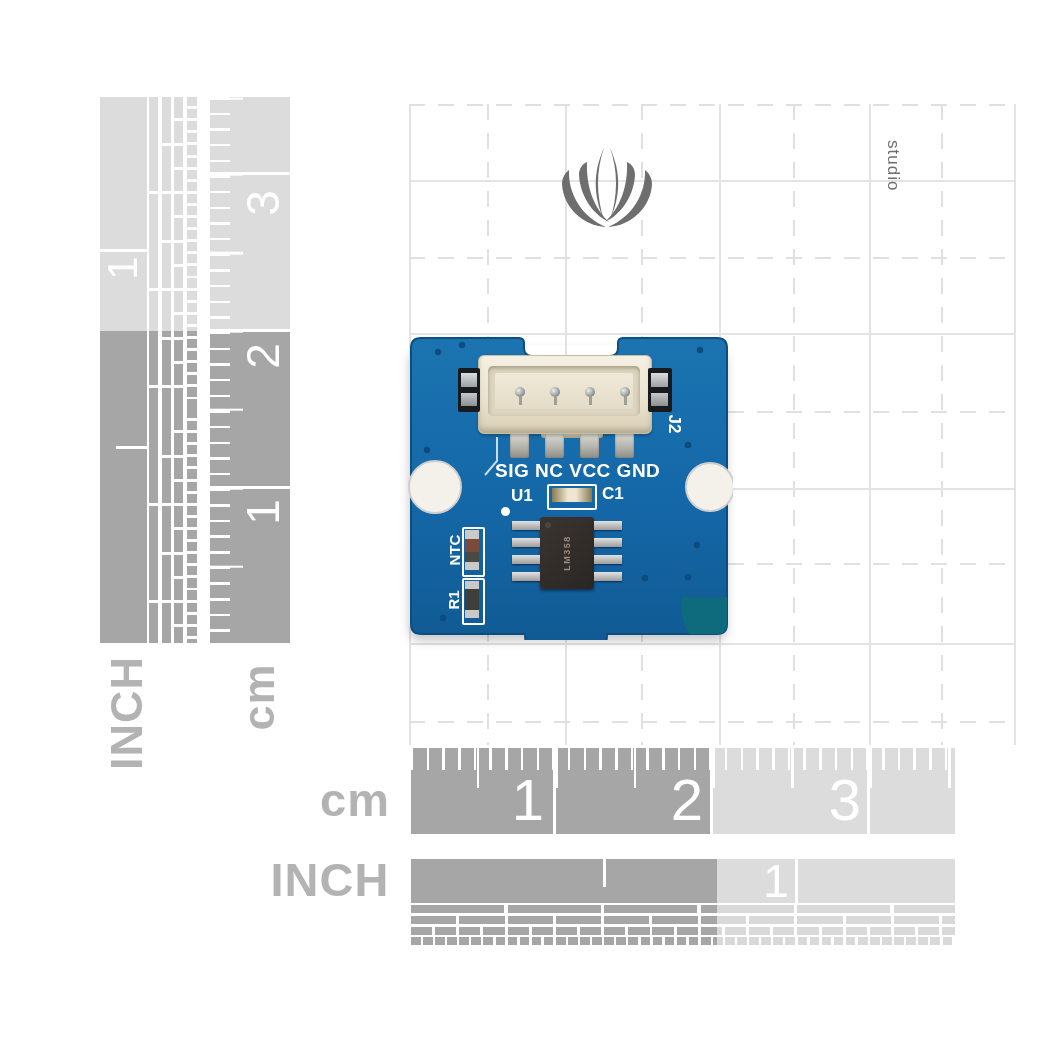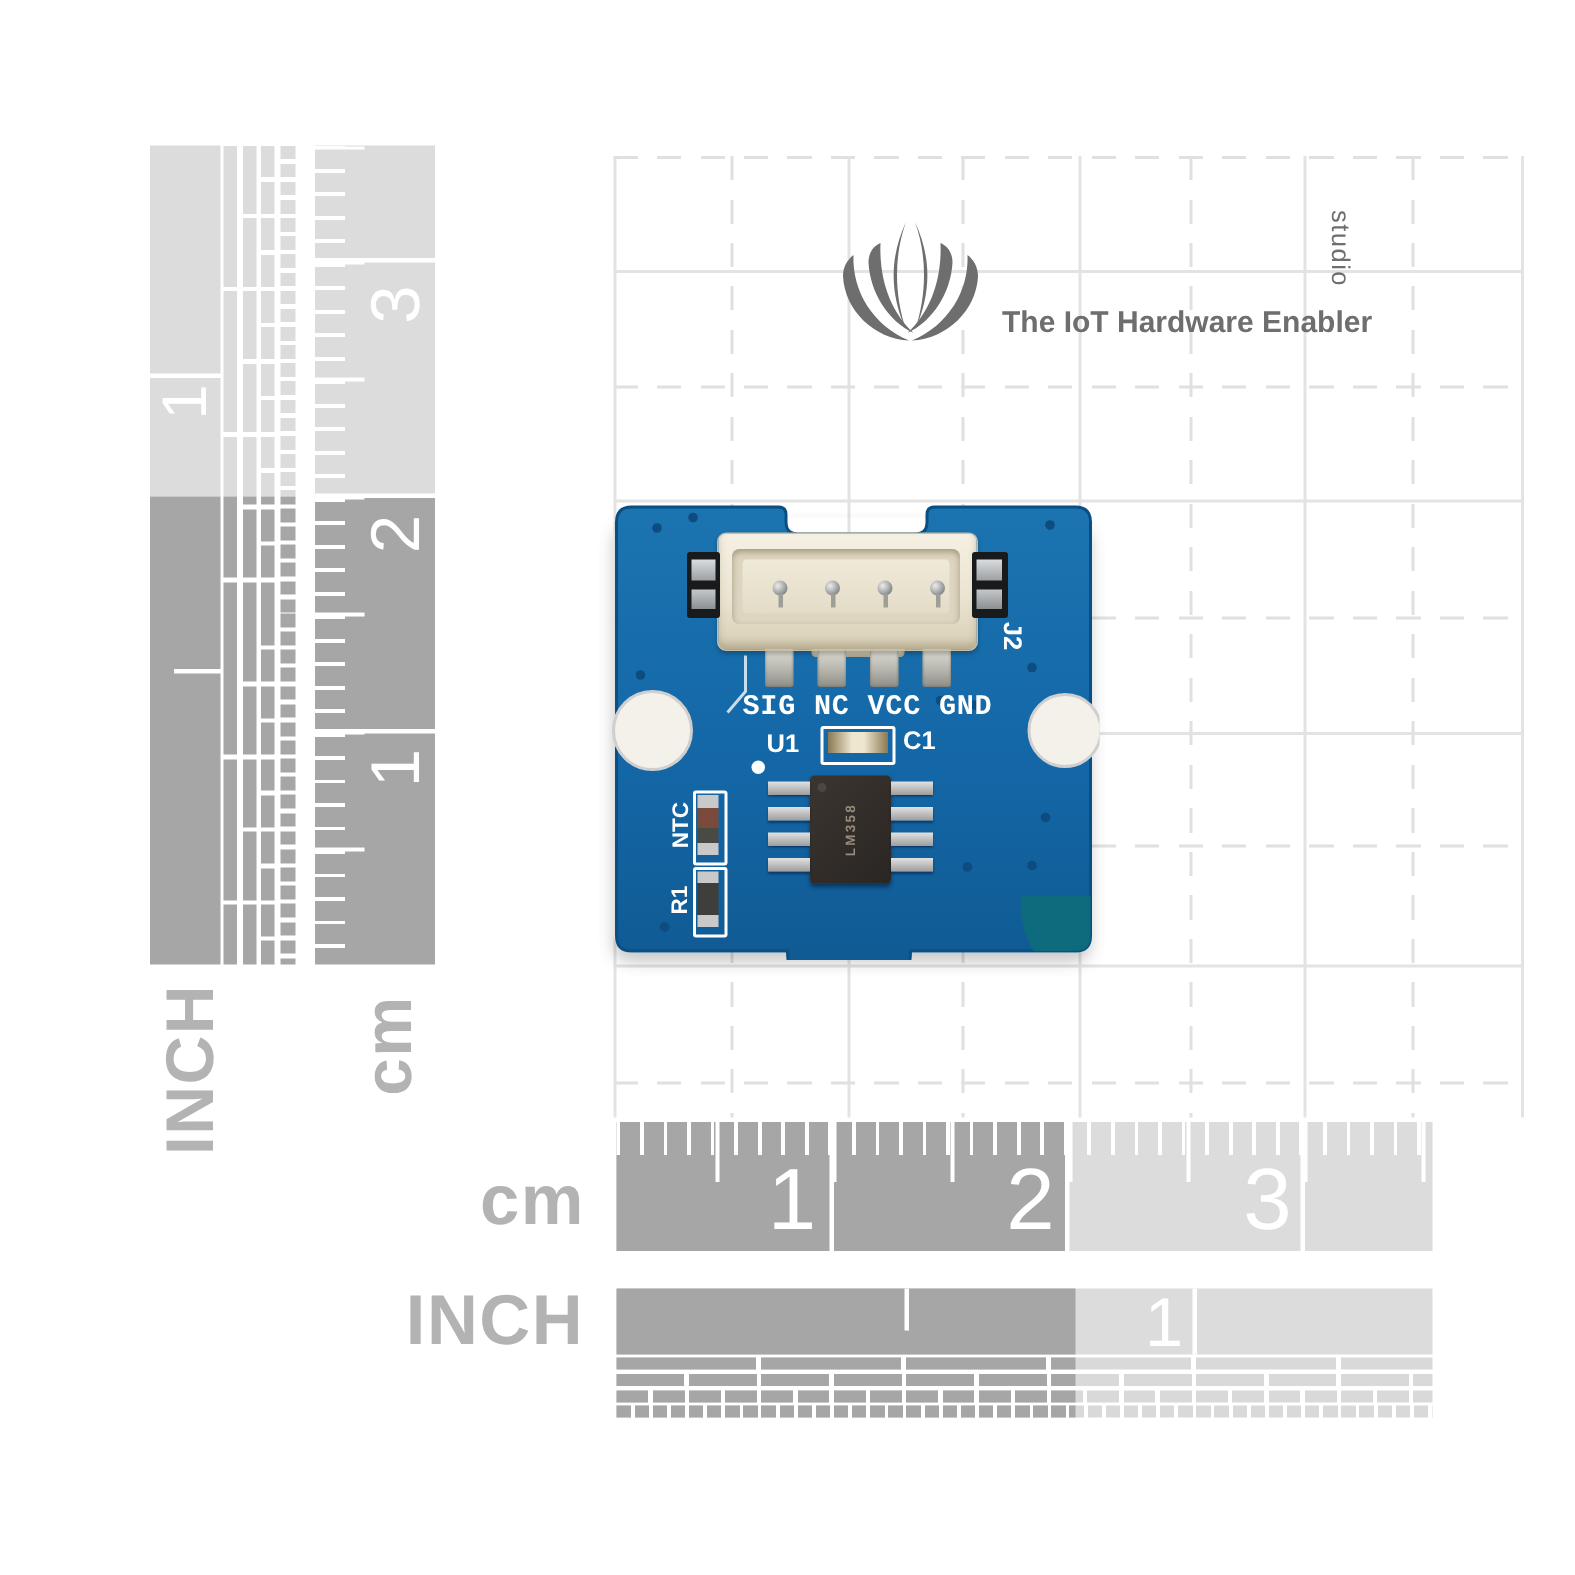--- a/index.html
+++ b/index.html
@@ -115,21 +115,20 @@
         <path d="M89,36 C90,60 76,83 52,93 C75,92 95,73 96,50 C96,44 93,39 89,36 Z"></path>
         <path d="M31,28 C30,53 38,74 53,88 C36,80 24,61 23,41 C23,35 26,30 31,28 Z"></path>
         <path d="M71,28 C72,53 64,74 49,88 C66,80 78,61 79,41 C79,35 76,30 71,28 Z"></path>
         <path d="M48,14 C40,36 40,62 48,86 C37,61 37,38 48,14 Z"></path>
         <path d="M54,14 C62,36 62,62 54,86 C65,61 65,38 54,14 Z"></path>
       </g>
     </svg>
   </div>
   <div class="abs" style="left:903px;top:140px;font-size:17px;font-weight:400;color:#6e6e6e;
        letter-spacing:1px;transform:rotate(90deg);transform-origin:top left;">studio</div>
-  <div class="abs" style="left:668px;top:204px;font-size:20px;font-weight:700;color:#6e6e6e;">The IoT Hardware Enabler</div>
 
   <div class="abs" style="left:409px;top:345px;width:318px;height:290px;border-radius:12px;
        box-shadow:0 6px 10px rgba(60,60,70,0.28);"></div>
 
   <div id="board" class="abs" style="left:405px;top:335px;width:328px;height:305px;">
 
     <svg width="328" height="305" viewBox="0 0 328 305">
       <defs>
         <linearGradient id="pcb" x1="0" y1="0" x2="0" y2="1">
           <stop offset="0" stop-color="#1b74b0"></stop>
@@ -194,21 +193,21 @@
          background:linear-gradient(180deg,#dadddf,#9da1a4);"></div>
     <div class="abs" style="left:56px;top:58px;width:16px;height:13px;
          background:linear-gradient(180deg,#c5c8cb,#8c9093);"></div>
     <div class="abs" style="left:243px;top:33px;width:24px;height:44px;background:#191a1c;border-radius:2px;"></div>
     <div class="abs" style="left:246px;top:38px;width:17px;height:14px;
          background:linear-gradient(180deg,#dadddf,#9da1a4);"></div>
     <div class="abs" style="left:246px;top:58px;width:17px;height:13px;
          background:linear-gradient(180deg,#c5c8cb,#8c9093);"></div>
 
     
-    <div class="sk" style="left:90px;top:125px;width:156px;text-align:center;font-size:19px;letter-spacing:0.5px;font-family:Liberation Mono, monospace;">SIG NC VCC GND</div>
+    <div class="sk" style="left:90px;top:125px;width:156px;text-align:center;font-size:19px;letter-spacing:0.5px;">SIG NC VCC GND</div>
     <div class="sk" style="left:106px;top:151px;font-size:17px;">U1</div>
     <div class="sk" style="left:197px;top:149px;font-size:17px;">C1</div>
     <div class="rot rotR sk" style="left:252px;top:72px;width:34px;height:34px;font-size:17px;">J2</div>
     <div class="rot rotL sk" style="left:30px;top:200px;width:37px;height:30px;font-size:15px;">NTC</div>
     <div class="rot rotL sk" style="left:33px;top:250px;width:30px;height:30px;font-size:15px;">R1</div>
     <div class="abs" style="left:96px;top:172px;width:9px;height:9px;border-radius:50%;background:#fff;"></div>
 
     
     <div class="comp" style="left:142px;top:149px;width:46px;height:22px;">
       <div class="abs" style="left:3px;top:2px;width:40px;height:14px;

